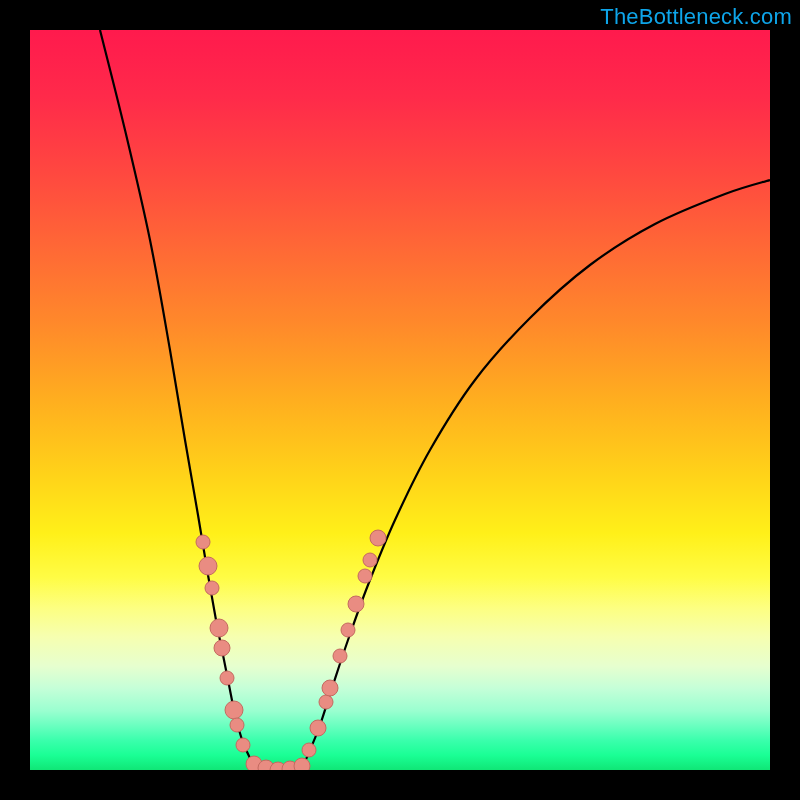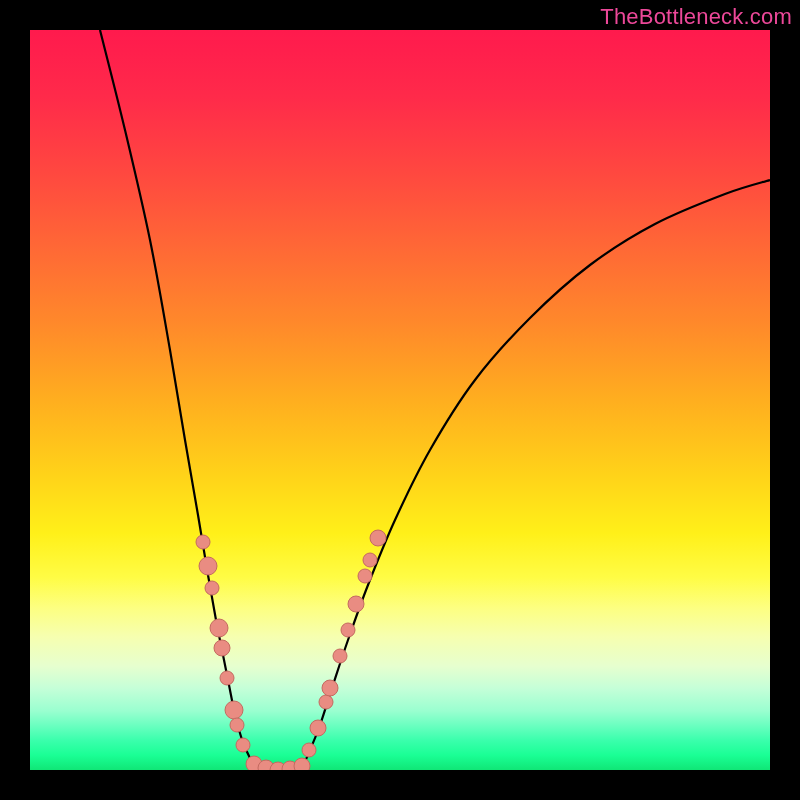--- a/index.html
+++ b/index.html
@@ -68,21 +68,21 @@
   }
   .dot {
     fill: #e98c82;
     stroke: #c46a60;
     stroke-width: 1;
   }
   .watermark {
     position: absolute;
     top: 4px;
     right: 8px;
-    color: #ec4899;
+    color: #0ea5e9;
     font-size: 22px;
     letter-spacing: 0.2px;
     user-select: none;
   }
 </style>
 </head>
 <body>
 
 <div class="frame">
   <div class="plot-area">

